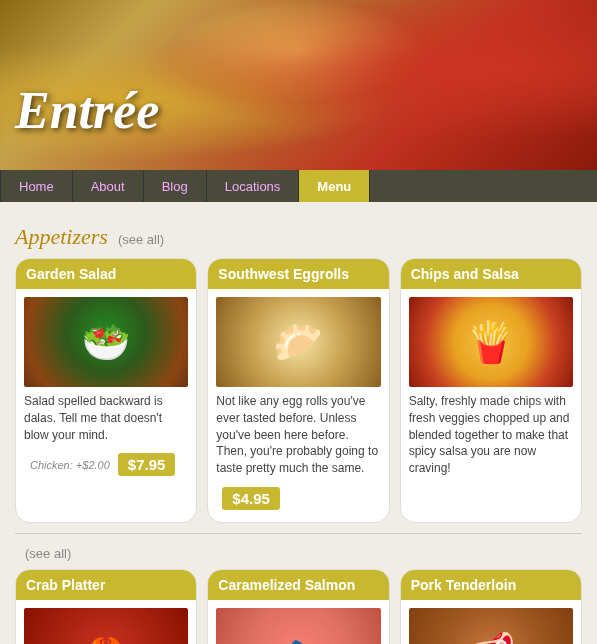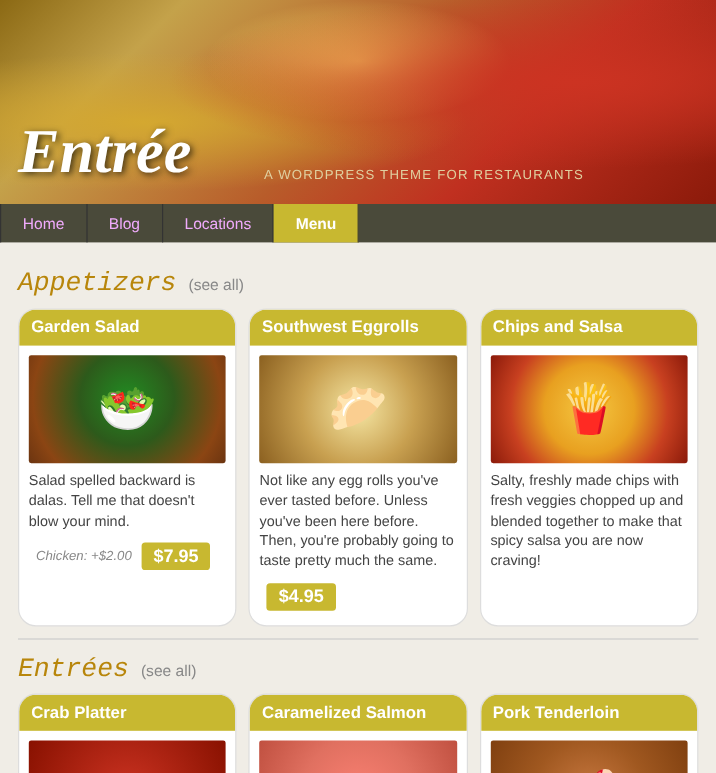--- a/index.html
+++ b/index.html
@@ -17,21 +17,21 @@
       content: '';
       position: absolute;
       top: 0; left: 0; right: 0; bottom: 0;
       background:
         radial-gradient(ellipse at 80% 40%, #cc3322 0%, transparent 50%),
         radial-gradient(ellipse at 20% 60%, #d4a830 0%, transparent 40%),
         radial-gradient(ellipse at 50% 30%, #f0d060 0%, transparent 30%);
     }
     .logo-text {
       position: absolute;
-      bottom: 14px;
+      bottom: 30px;
       left: 15px;
       font-family: 'Times New Roman', serif;
       font-size: 52px;
       font-style: italic;
       color: white;
       text-shadow: 2px 2px 6px rgba(0,0,0,0.7);
       font-weight: bold;
     }
     .tagline {
       position: absolute;
@@ -71,21 +71,21 @@
     
     .content { padding: 10px 15px; }
 
     
     .section-header {
       display: flex;
       align-items: baseline;
       margin: 12px 0 8px 0;
     }
     .section-title {
-      font-family: Liberation Mono, monospace;
+      font-family: Liberation Serif, serif;
       font-size: 22px;
       color: #b8860b;
       font-style: italic;
     }
     .see-all {
       margin-left: 10px;
       color: #888;
       font-size: 13px;
       font-family: Arial, sans-serif;
     }
@@ -217,25 +217,25 @@
       border: none;
       border-top: 1px solid #ccc;
       margin: 5px 0;
     }
   </style>
 </head>
 <body>
 
 <div class="header-img">
   <div class="logo-text">Entrée</div>
-  <div class="tagline">A WORDPRESS THEME FOR RESTAURANTS</div>
 </div>
 
 <nav>
   <a>Home</a>
+  <a>About</a>
   <a>Blog</a>
   <a>Locations</a>
   <a class="active">Menu</a>
 </nav>
 
 <div class="content">
 
   <div class="section-header">
     <span class="section-title">Appetizers</span>
     <span class="see-all">(see all)</span>
@@ -278,21 +278,20 @@
         <div class="food-img food-img-chips"></div>
         <p class="item-desc">Salty, freshly made chips with fresh veggies chopped up and blended together to make that spicy salsa you are now craving!</p>
       </div>
     </div>
 
   </div>
 
   <hr class="section-divider">
 
   <div class="section-header">
-    <span class="section-title">Entrées</span>
     <span class="see-all">(see all)</span>
   </div>
 
   <div class="items-grid">
 
     <div class="item-card">
       <div class="item-header">
         <span class="item-name">Crab Platter</span>
       </div>
       <div class="item-body">

